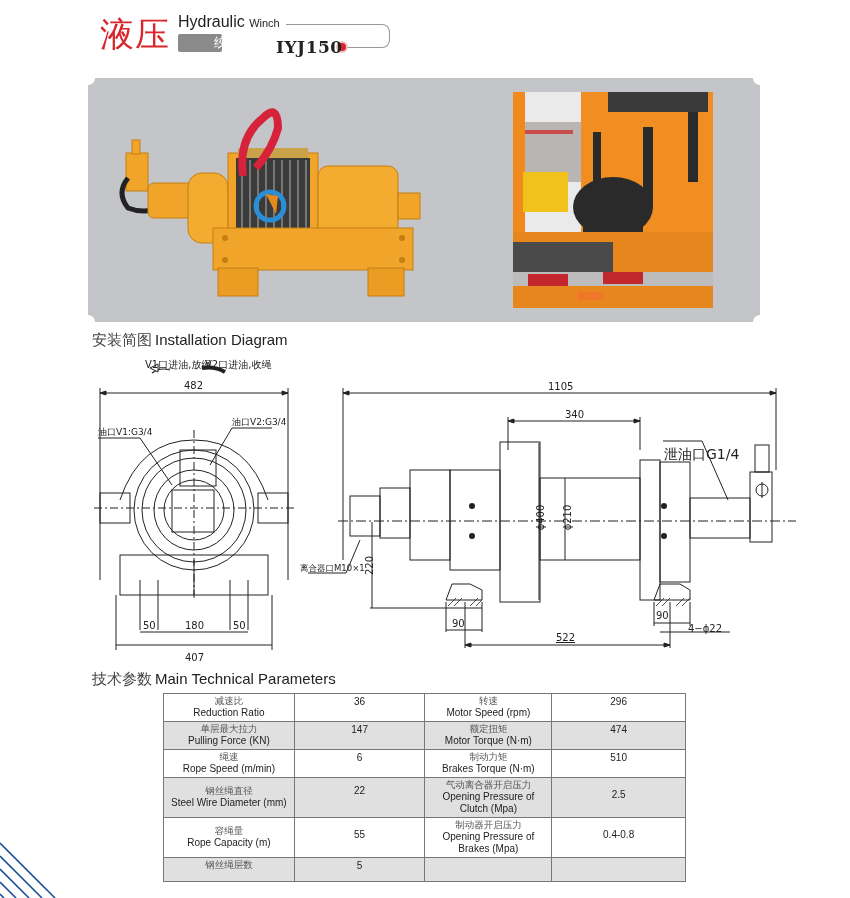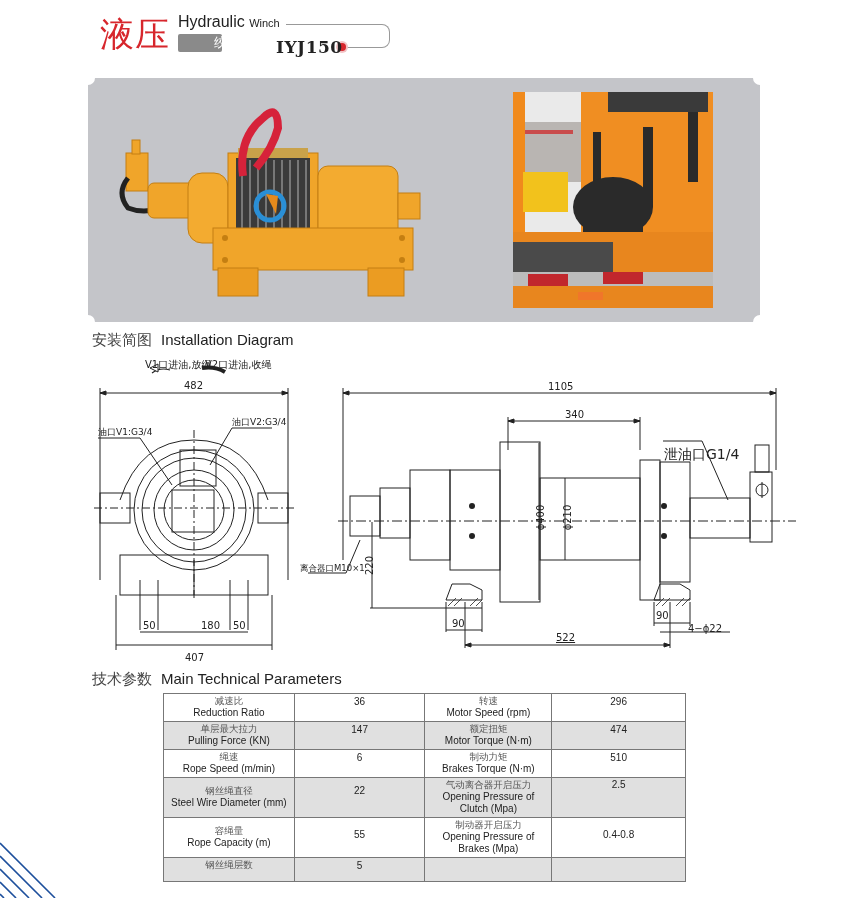--- a/index.html
+++ b/index.html
@@ -19,21 +19,21 @@
   .dot { position: absolute; left: 258px; top: 43px; width: 8px; height: 8px; background: #d7262c; border-radius: 50%; box-shadow: 0 0 0 2px #f2c2c4; }
 
   
   .photo-panel { position: absolute; left: 88px; top: 78px; width: 672px; height: 244px; background: #c4c5c9; }
   .notch { position: absolute; width: 14px; height: 14px; background: #fff; border-radius: 50%; }
   .photo-main { position: absolute; left: 30px; top: 20px; width: 360px; height: 200px; }
   .photo-truck { position: absolute; left: 425px; top: 14px; width: 200px; height: 216px; background: #e8e8e8; overflow: hidden; }
 
   
   .section-title { position: absolute; font-size: 15px; color: #222; }
-  .section-title .cn { font-family: "DejaVu Sans", sans-serif; color: #444; margin-right: 9px; }
+  .section-title .cn { font-family: "DejaVu Sans", sans-serif; color: #444; margin-right: 3px; }
   .dim-label { position: absolute; font-size: 10px; color: #222; font-family: "DejaVu Sans", sans-serif; }
 
   
   .params-table { position: absolute; left: 163px; top: 693px; width: 523px; border-collapse: collapse; font-size: 10px; }
   .params-table td { border: 1px solid #777; text-align: center; vertical-align: top; padding: 1px 2px 2px 2px; line-height: 12px; color: #222; }
   .params-table tr.shade td { background: #e0e0e0; }
   .params-table tr.white td { background: #ffffff; }
   .params-table td.c1 { width: 131px; }
   .params-table td.c2 { width: 131px; }
   .params-table td.c3 { width: 127px; }
@@ -247,21 +247,21 @@
       <circle cx="664" cy="536" r="3"></circle>
   </g>
 </svg>
 
 <div class="dim-label" style="left:145px;top:358px;">V1口进油,放绳</div>
 <div class="dim-label" style="left:205px;top:358px;">V2口进油,收绳</div>
 <div class="dim-label" style="left:184px;top:380px;">482</div>
 <div class="dim-label" style="left:98px;top:426px;font-size:9px;">油口V1:G3/4</div>
 <div class="dim-label" style="left:232px;top:416px;font-size:9px;">油口V2:G3/4</div>
 <div class="dim-label" style="left:143px;top:620px;">50</div>
-<div class="dim-label" style="left:185px;top:620px;margin-left:16px;">180</div>
+<div class="dim-label" style="left:185px;top:620px;">180</div>
 <div class="dim-label" style="left:233px;top:620px;">50</div>
 <div class="dim-label" style="left:185px;top:634px;margin-top:18px;">407</div>
 
 <div class="dim-label" style="left:548px;top:381px;">1105</div>
 <div class="dim-label" style="left:565px;top:409px;">340</div>
 <div class="dim-label" style="left:664px;top:446px;font-size:14px;">泄油口G1/4</div>
 <div class="dim-label" style="left:528px;top:512px;transform:rotate(-90deg);">ϕ400</div>
 <div class="dim-label" style="left:555px;top:512px;transform:rotate(-90deg);">ϕ210</div>
 <div class="dim-label" style="left:300px;top:563px;font-size:8.5px;">离合器口M10×1</div>
 <div class="dim-label" style="left:360px;top:560px;transform:rotate(-90deg);">220</div>
@@ -305,21 +305,21 @@
     <td class="c4">
           <span class="val">510</span>
         </td>
   </tr>
   <tr class="shade" style="height:36px;">
     <td class="c1" style="vertical-align:middle;"><span class="cn-small">钢丝绳直径</span><span>Steel Wire Diameter (mm)</span></td>
     <td class="c2" style="padding-top:6px;">
           <span class="val">22</span>
         </td>
     <td class="c3"><span class="cn-small">气动离合器开启压力</span><span>Opening Pressure of Clutch (Mpa)</span></td>
-    <td class="c4" style="padding-top:0;">
+    <td class="c4" style="padding-top:10px;">
           <span class="val">2.5</span>
         </td>
   </tr>
   <tr class="white" style="height:36px;">
     <td class="c1" style="vertical-align:middle;"><span class="cn-small">容绳量</span><span>Rope Capacity (m)</span></td>
     <td class="c2" style="padding-top:10px;">
           <span class="val">55</span>
         </td>
     <td class="c3"><span class="cn-small">制动器开启压力</span><span>Opening Pressure of Brakes (Mpa)</span></td>
     <td class="c4" style="padding-top:10px;">

